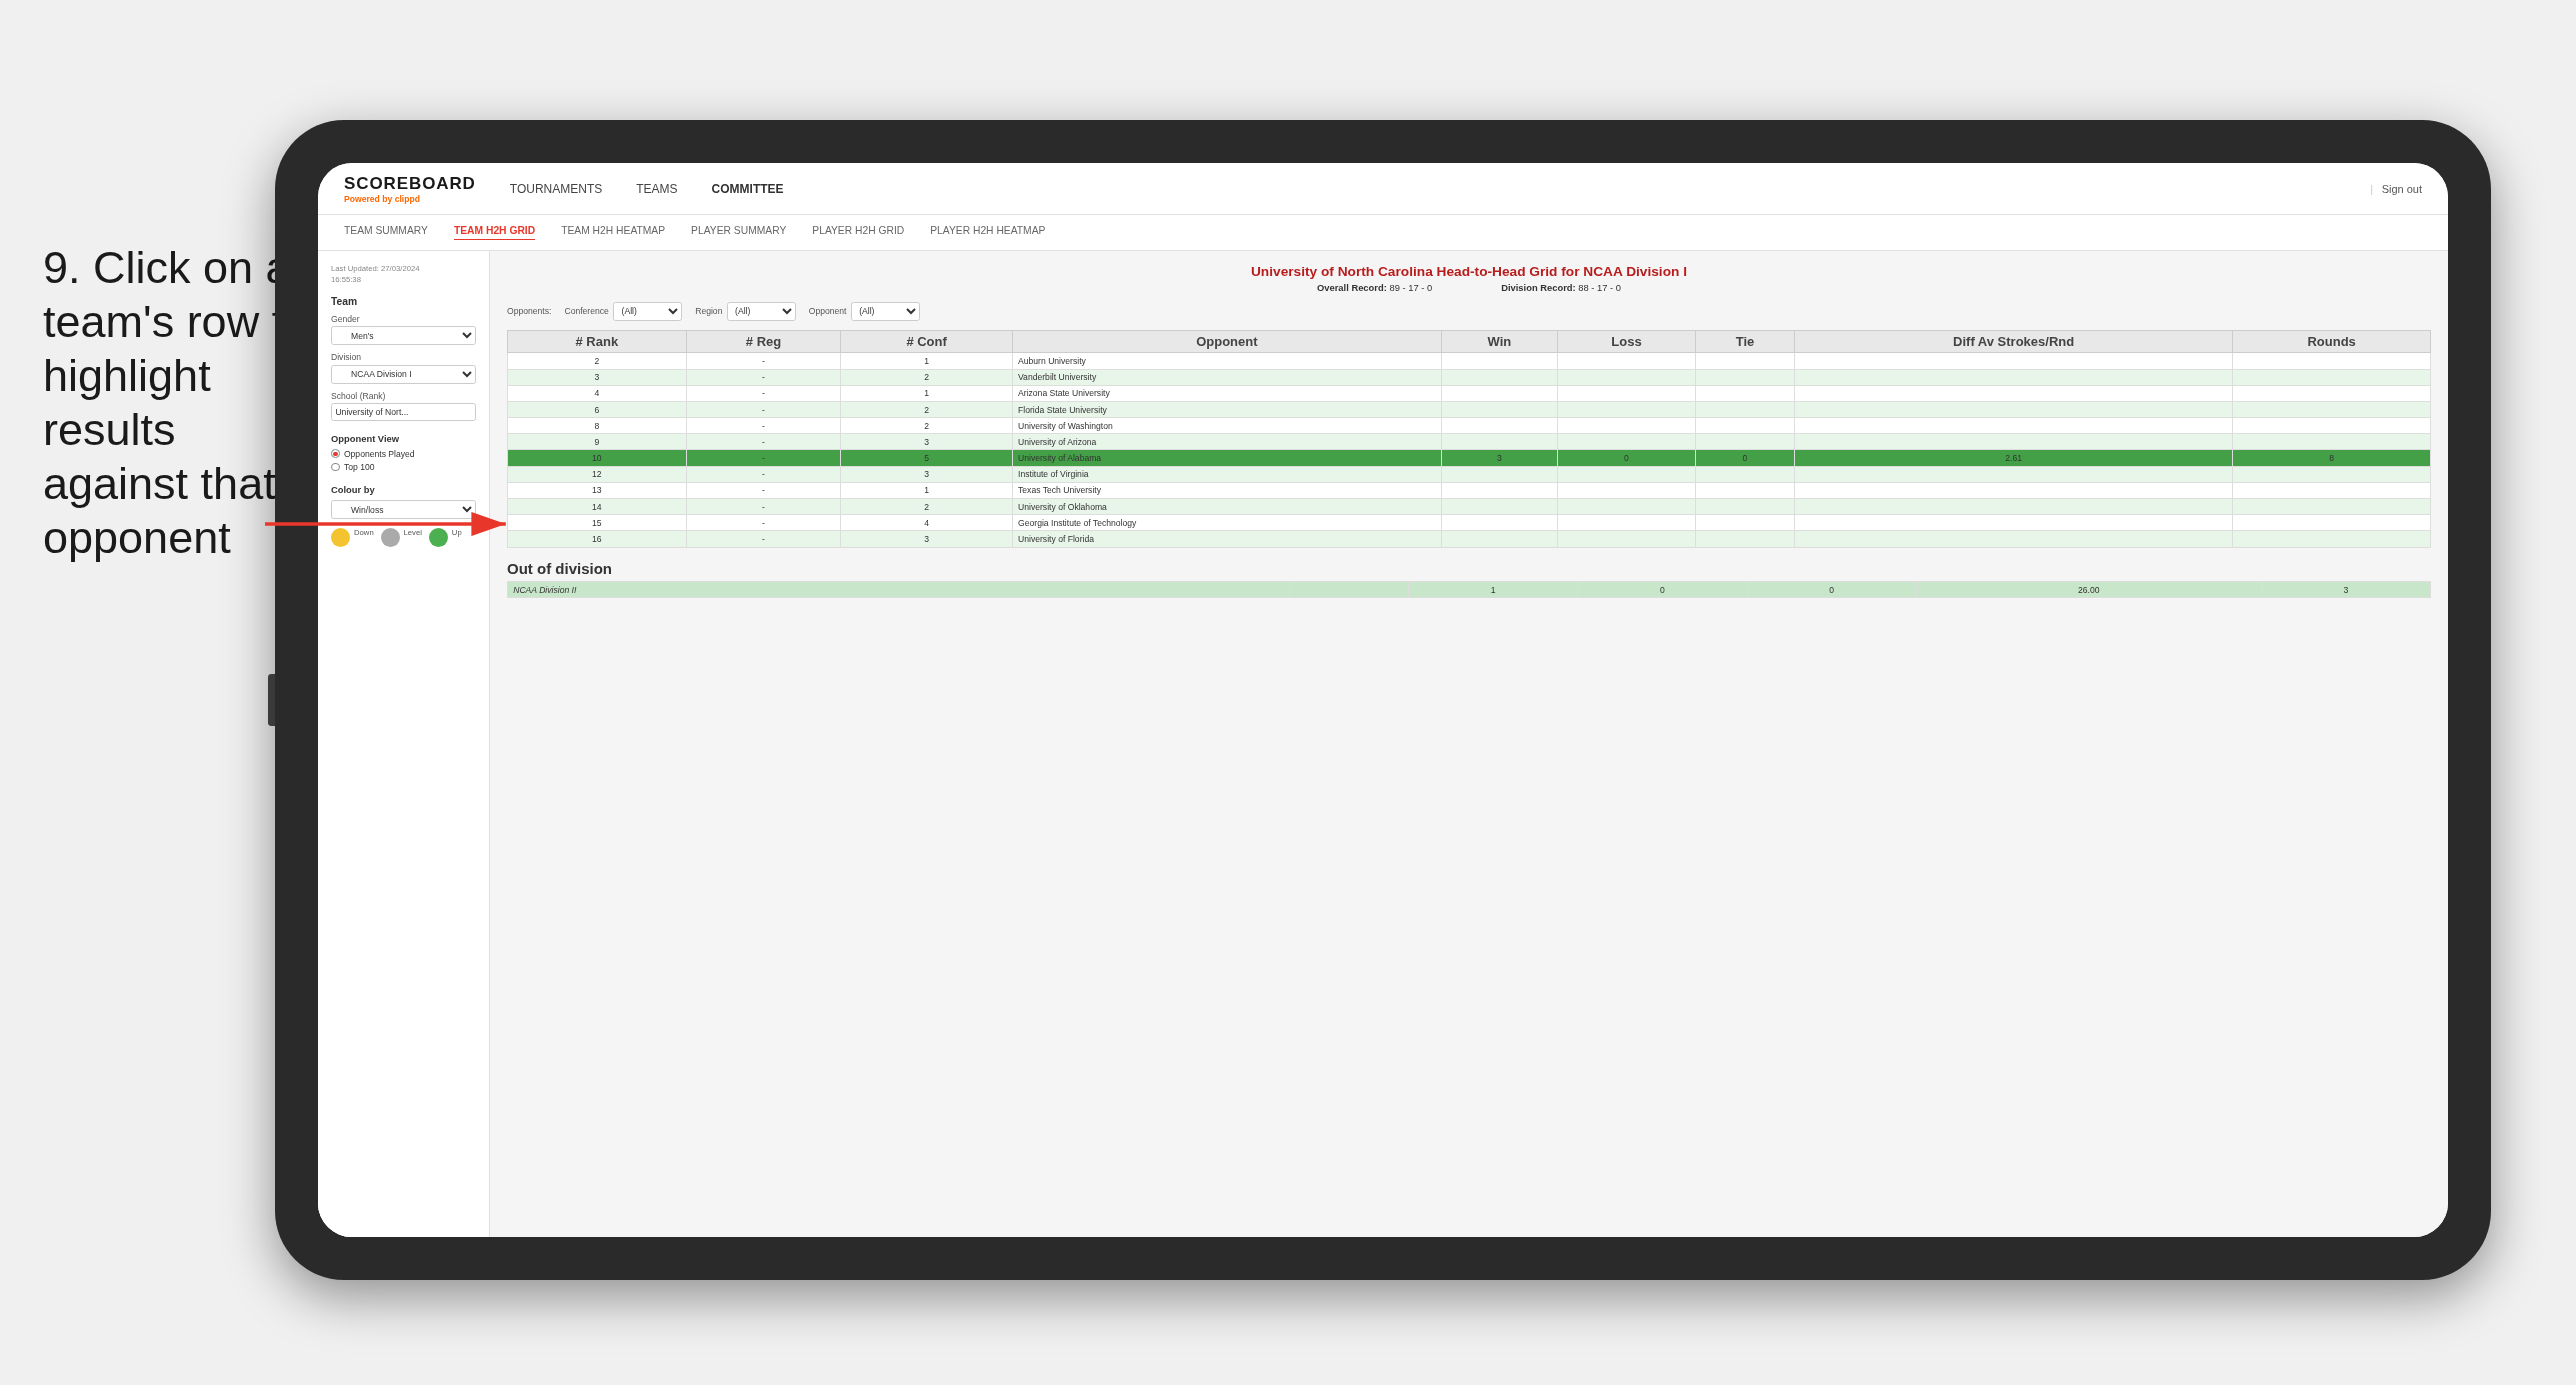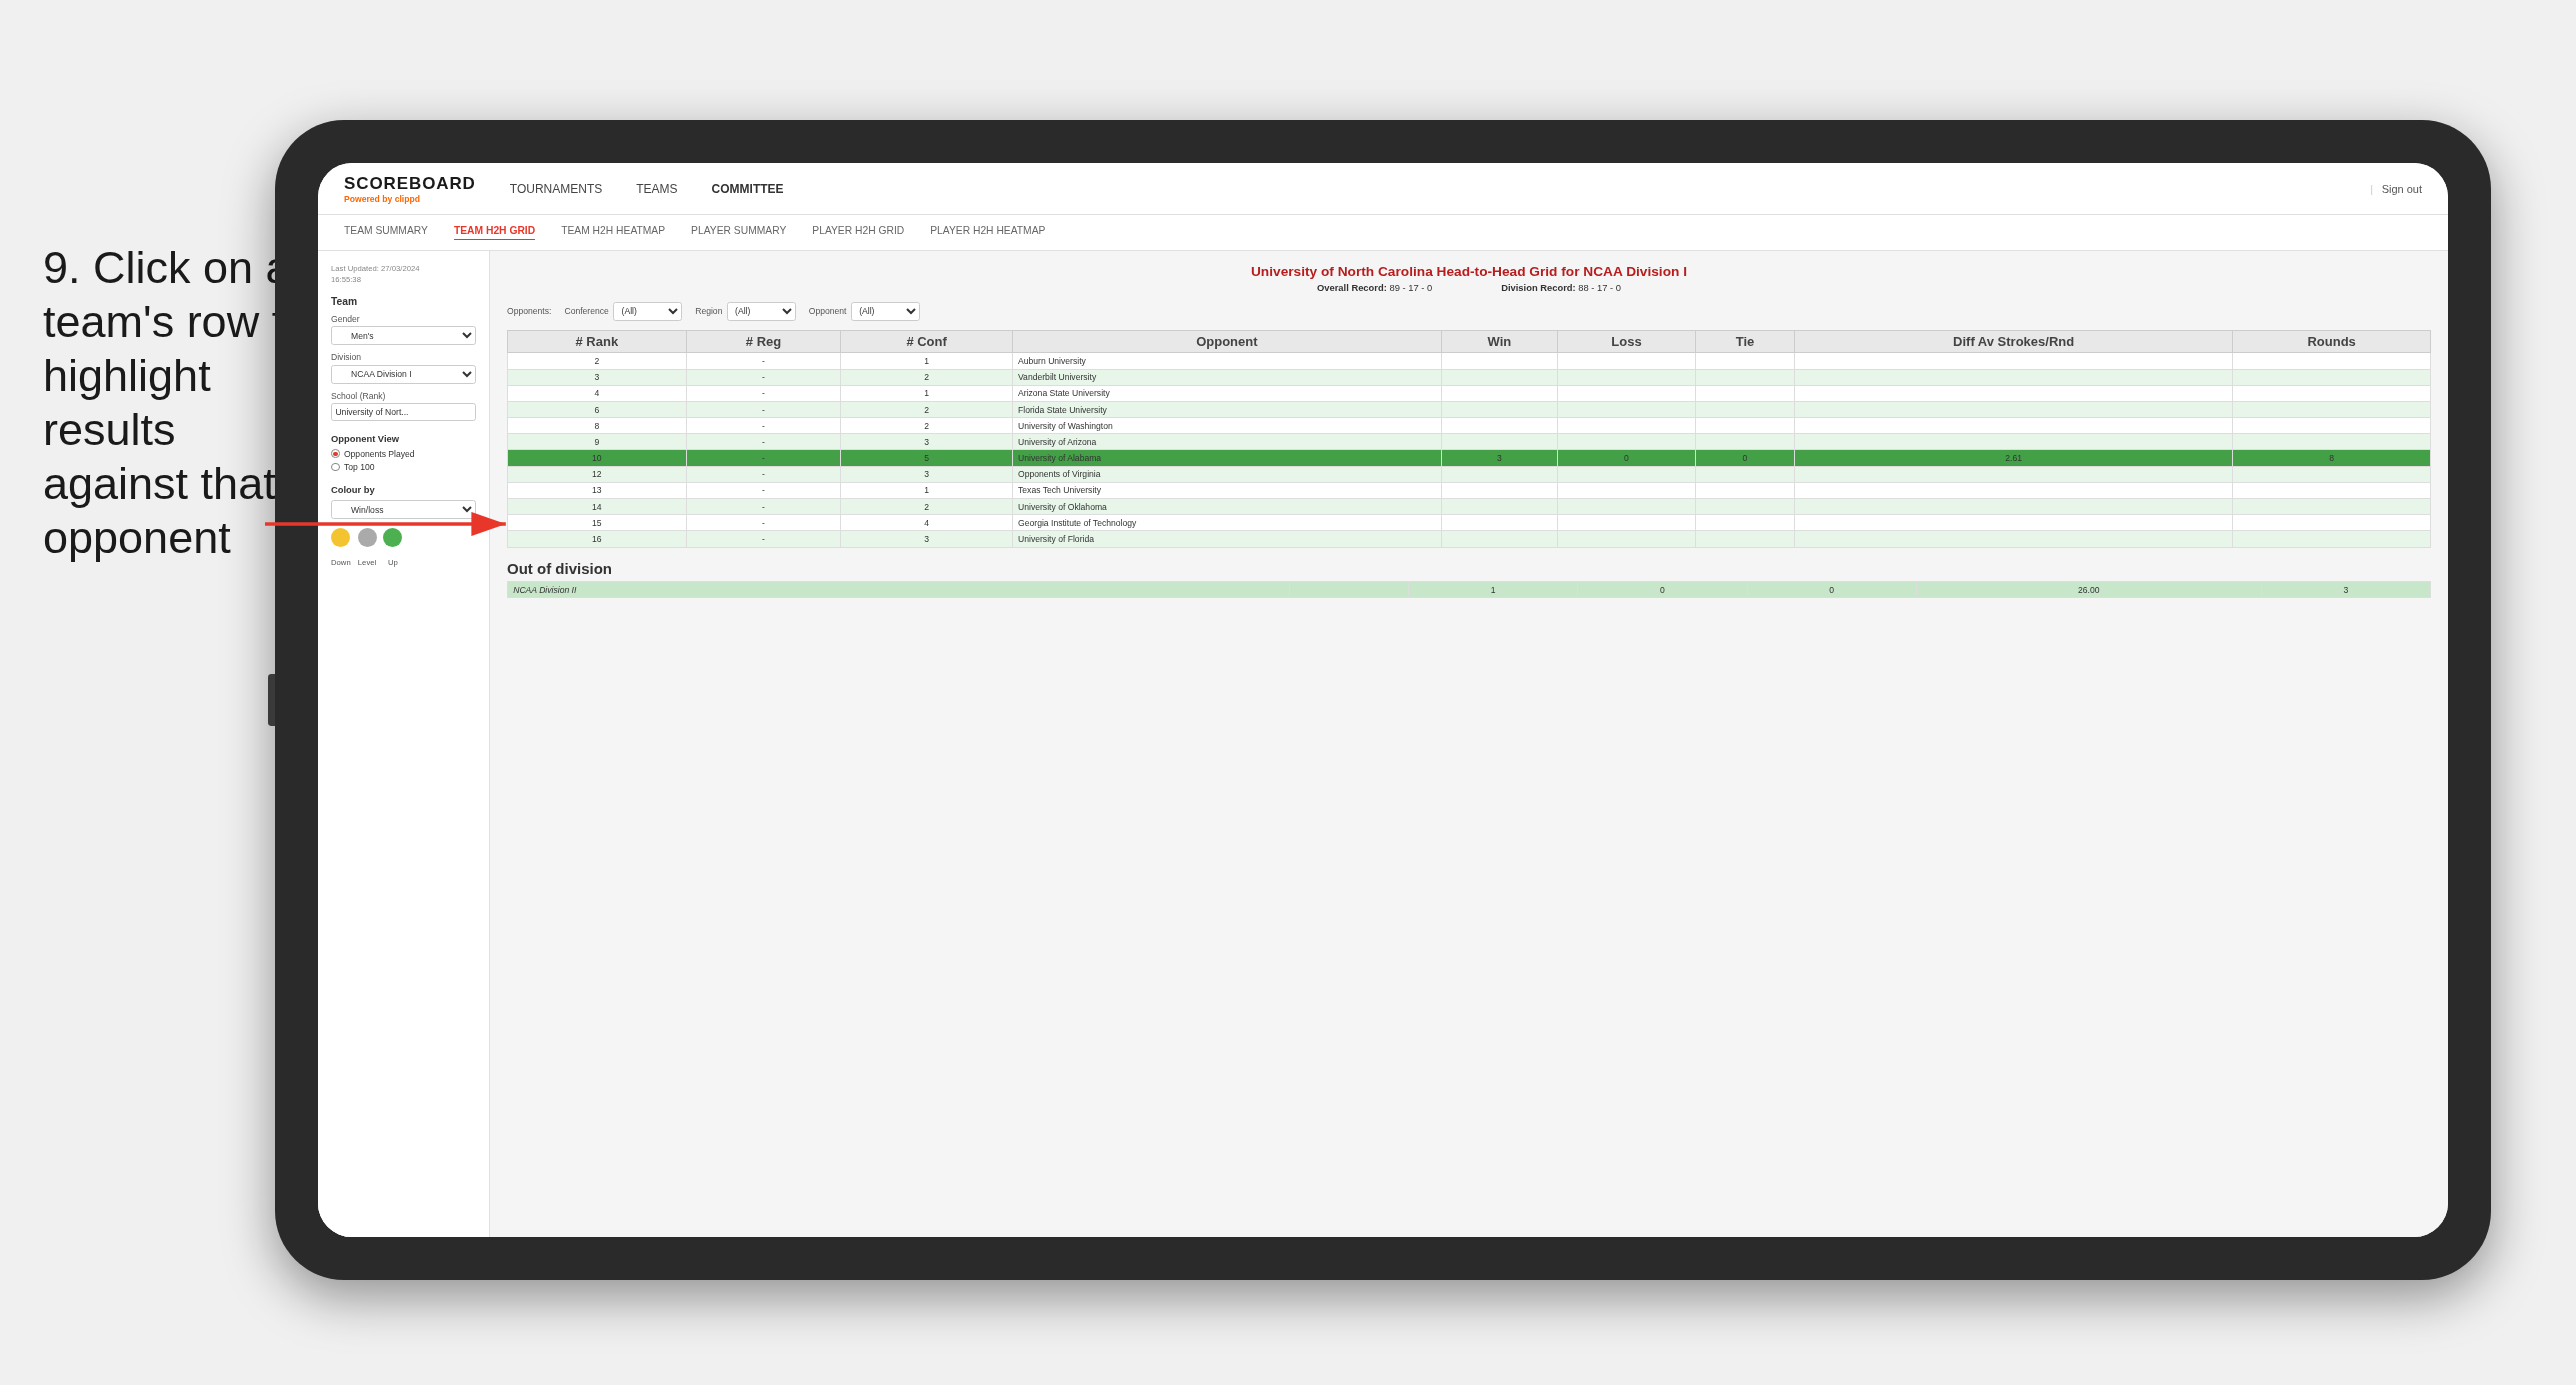--- a/index.html
+++ b/index.html
@@ -244,23 +244,22 @@
 
     .legend-row {
       display: flex;
       align-items: center;
       gap: 6.9px;
       margin-top: 8.6px;
     }
 
     .legend-item {
       display: flex;
-      flex-direction: column;
-      align-items: center;
-      gap: 11px;
+      flex-direction: row;
+      gap: 4px;
     }
 
     .legend-circle {
       width: 19px;
       height: 19px;
       border-radius: 50%;
     }
 
     .legend-label {
       font-size: 7.7px;
@@ -615,21 +614,21 @@
                 <td>3</td>
                 <td>0</td>
                 <td>0</td>
                 <td>2.61</td>
                 <td>8</td>
               </tr>
               <tr style="background: rgb(232, 245, 233); color: rgb(51, 51, 51);">
                 <td>12</td>
                 <td>-</td>
                 <td>3</td>
-                <td class="opponent-cell">Opponents of Virginia</td>
+                <td class="opponent-cell">Institute of Virginia</td>
                 <td></td>
                 <td></td>
                 <td></td>
                 <td></td>
                 <td></td>
               </tr>
               <tr style="background: rgb(255, 255, 255); color: rgb(51, 51, 51);">
                 <td>13</td>
                 <td>-</td>
                 <td>1</td>

